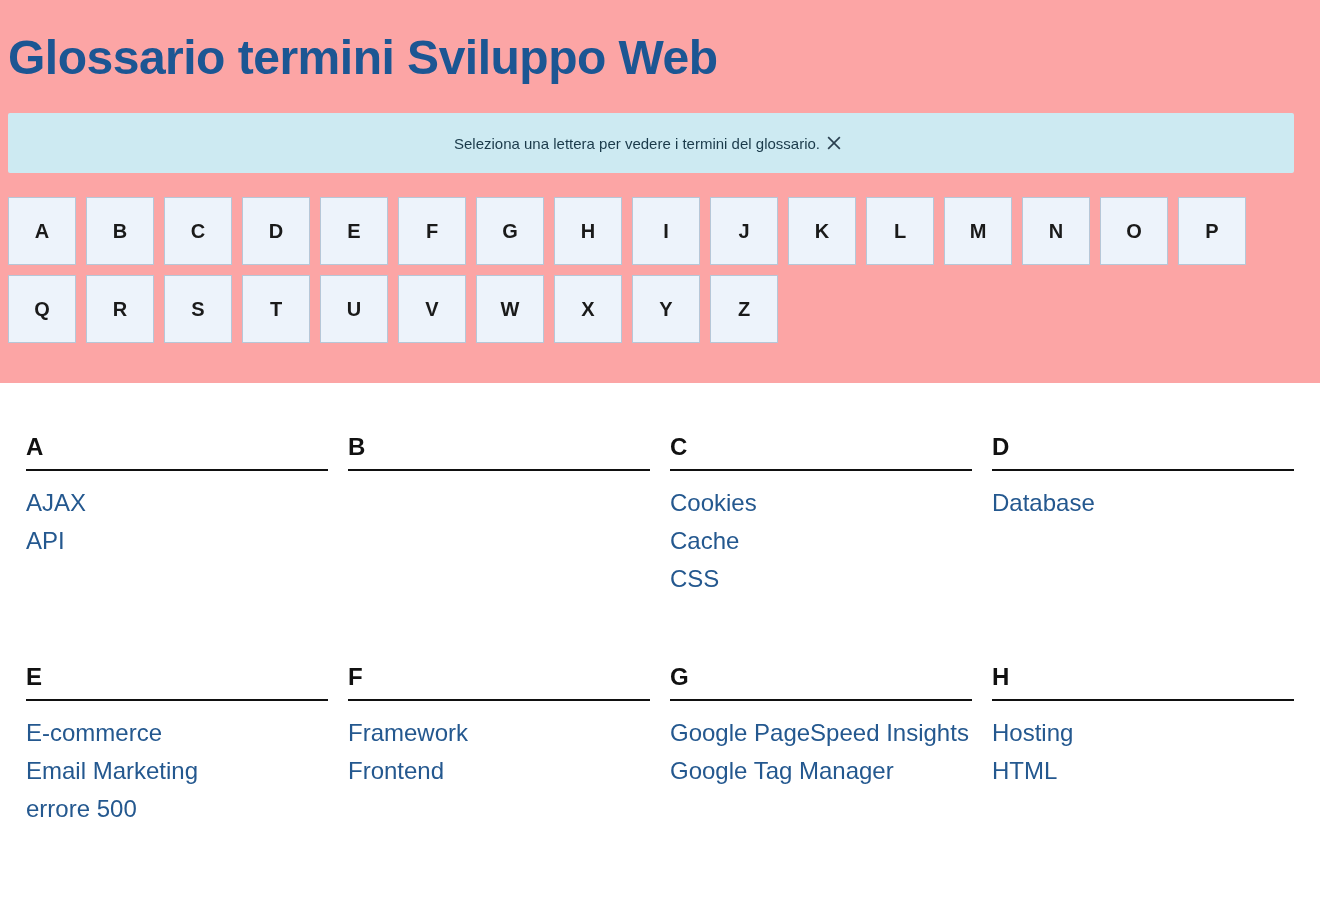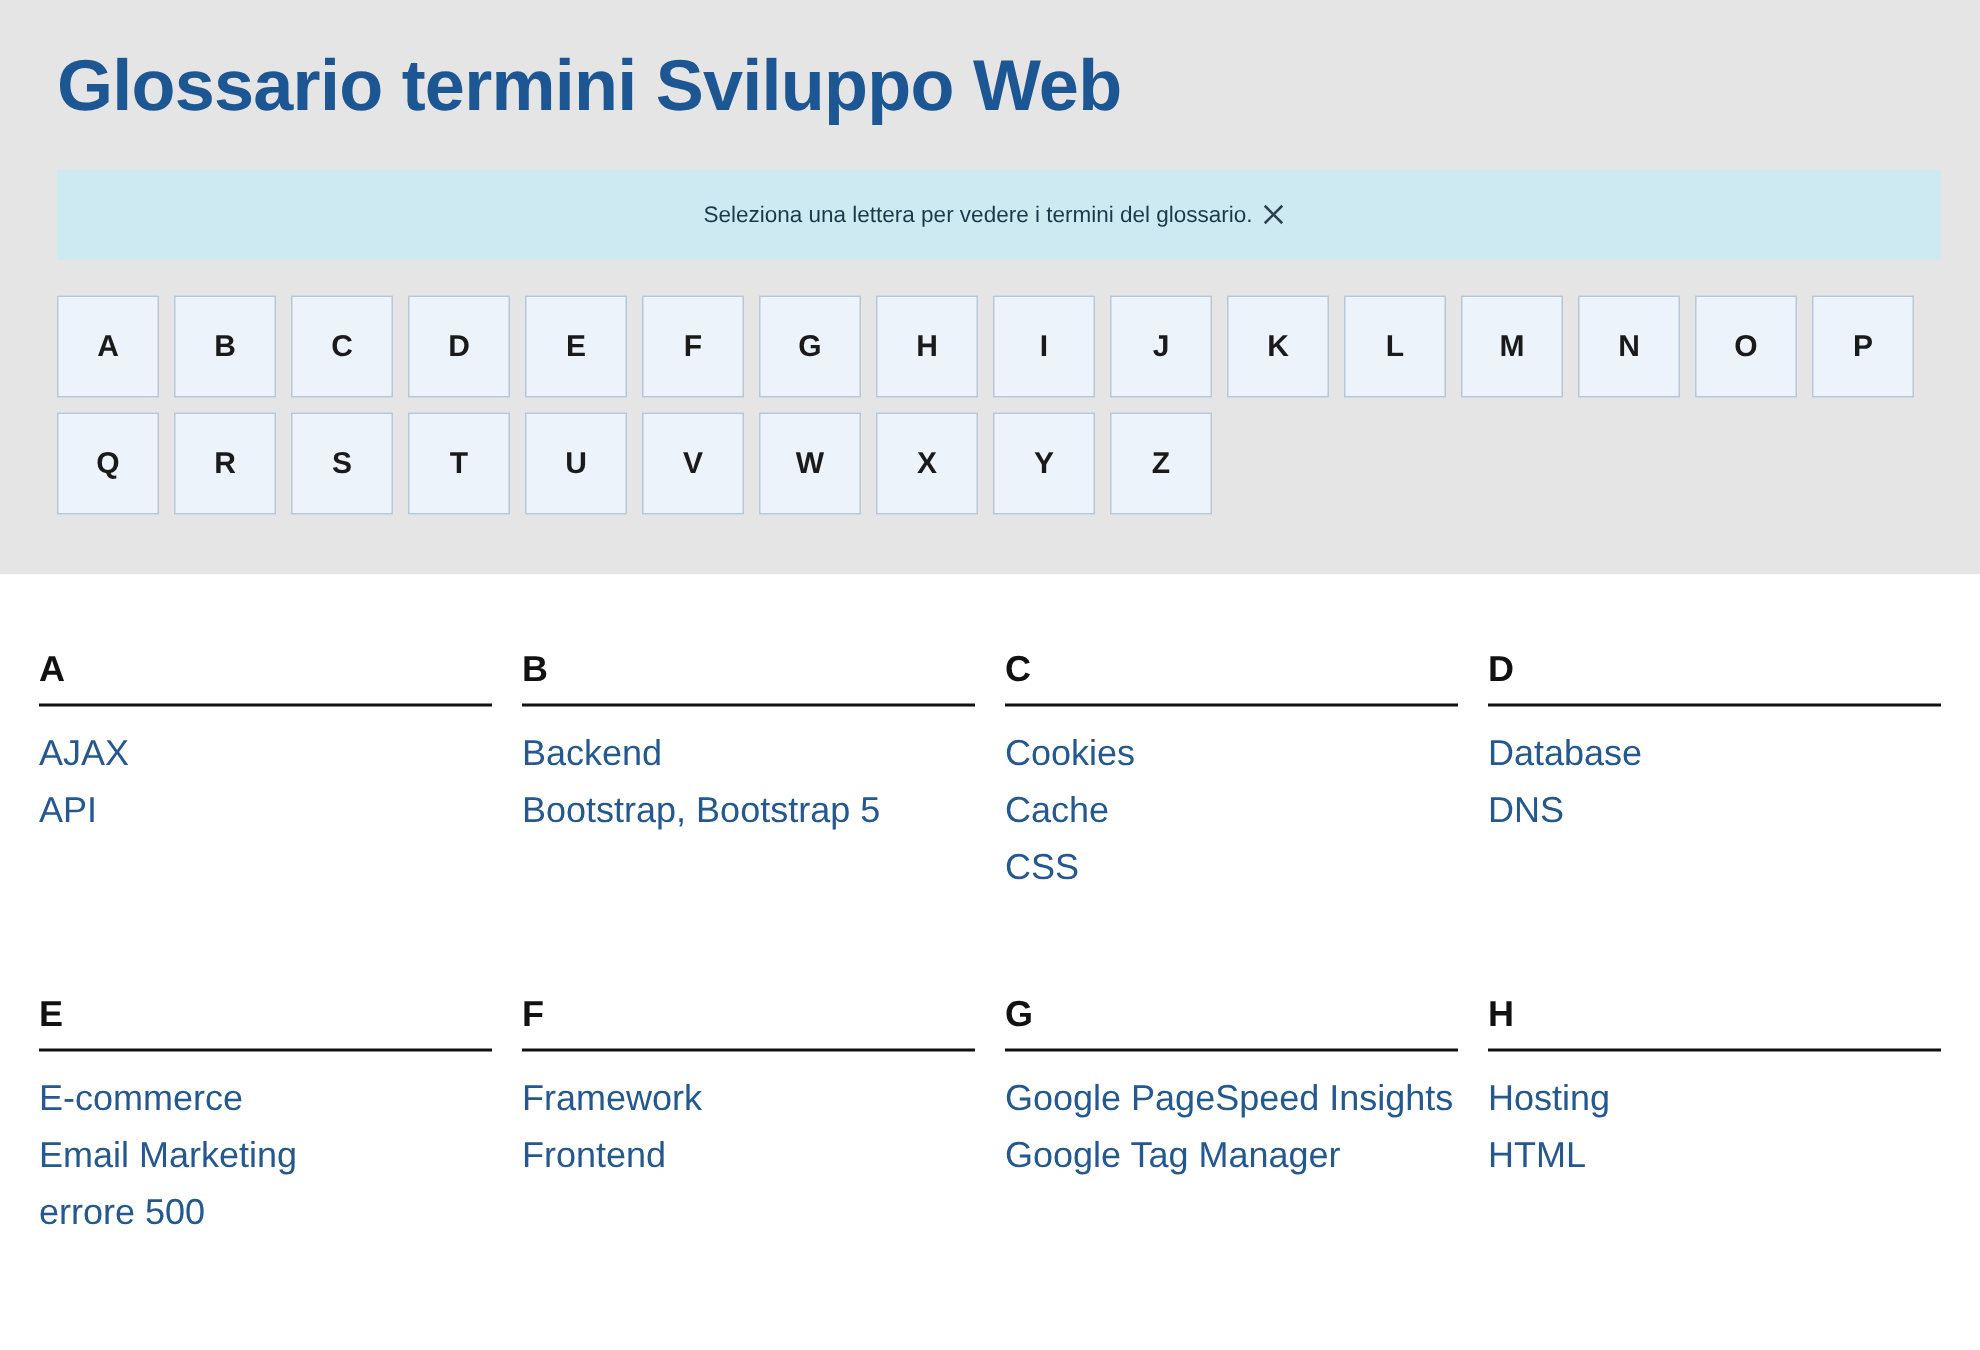--- a/index.html
+++ b/index.html
@@ -1,17 +1,17 @@
 <!DOCTYPE html>
 <html><head>
 <meta charset="utf-8">
 <style>
   * { box-sizing: border-box; margin: 0; padding: 0; }
   body { font-family: -apple-system, BlinkMacSystemFont, "Segoe UI", Arial, sans-serif; background: #fff; }
-  .top-section { background: #e5e5e5; padding: 30px 26px 40px 38px; }
+  .top-section { background: #fca5a5; padding: 30px 26px 40px 8px; }
   .page-title { color: #1c5693; font-size: 48px; font-weight: 700; letter-spacing: -0.5px; margin-bottom: 28px; }
   .alert { background: #cdeaf2; border-radius: 2px; padding: 16px 18px; display: flex; justify-content: center; align-items: center; margin-bottom: 24px; }
   .alert-text { color: #1a3a4a; font-size: 15px; }
   .alert-close { background: none; border: none; cursor: pointer; padding: 4px; display: flex; align-items: center; color: #2a4050; }
   .alert-close svg { width: 20px; height: 20px; }
   .letter-grid { display: flex; flex-wrap: wrap; gap: 10px; }
   .letter-btn { width: 68px; height: 68px; background: #edf3fb; border: 1px solid #b6c7d8; color: #1a1a1a; font-size: 20px; font-weight: 600; cursor: pointer; display: flex; align-items: center; justify-content: center; }
   .content-section { background: #fff; padding: 50px 26px; }
   .glossary-grid { display: grid; grid-template-columns: repeat(4, 1fr); gap: 60px 20px; }
   .glossary-col { }
@@ -70,38 +70,33 @@
   <div class="glossary-grid" id="glossary-grid">
       <div class="glossary-col">
         <h2 class="glossary-heading">A</h2>
         <ul class="glossary-list">
           <li><a class="glossary-link" href="#">AJAX</a></li>
           <li><a class="glossary-link" href="#">API</a></li>
         </ul>
       </div>
       <div class="glossary-col">
         <h2 class="glossary-heading">B</h2>
-        <ul class="glossary-list">
-          <li><a class="glossary-link" href="#">Backend</a></li>
-          <li><a class="glossary-link" href="#">Bootstrap, Bootstrap 5</a></li>
-        </ul>
       </div>
       <div class="glossary-col">
         <h2 class="glossary-heading">C</h2>
         <ul class="glossary-list">
           <li><a class="glossary-link" href="#">Cookies</a></li>
           <li><a class="glossary-link" href="#">Cache</a></li>
           <li><a class="glossary-link" href="#">CSS</a></li>
         </ul>
       </div>
       <div class="glossary-col">
         <h2 class="glossary-heading">D</h2>
         <ul class="glossary-list">
           <li><a class="glossary-link" href="#">Database</a></li>
-          <li><a class="glossary-link" href="#">DNS</a></li>
         </ul>
       </div>
       <div class="glossary-col">
         <h2 class="glossary-heading">E</h2>
         <ul class="glossary-list">
           <li><a class="glossary-link" href="#">E-commerce</a></li>
           <li><a class="glossary-link" href="#">Email Marketing</a></li>
           <li><a class="glossary-link" href="#">errore 500</a></li>
         </ul>
       </div>

